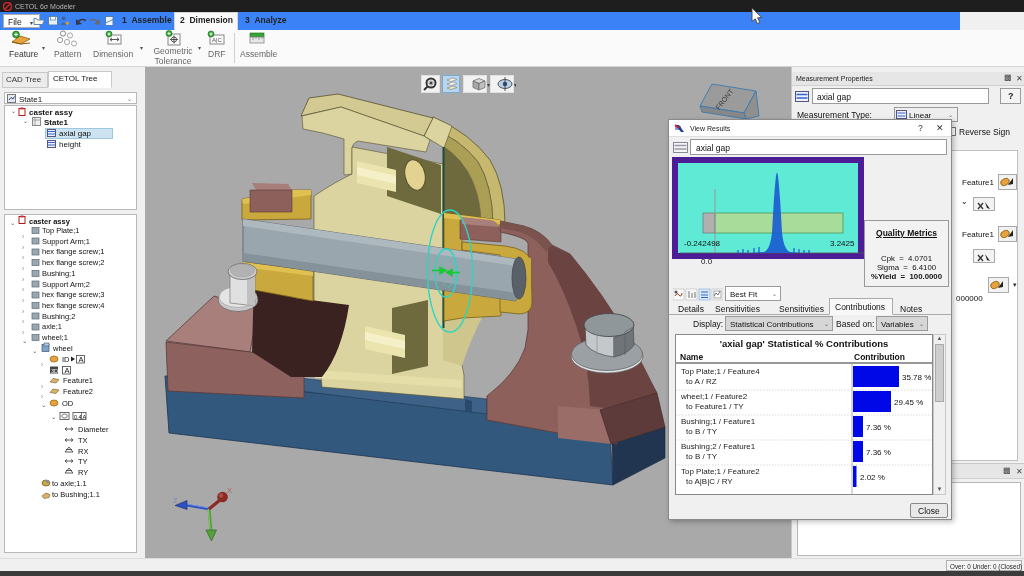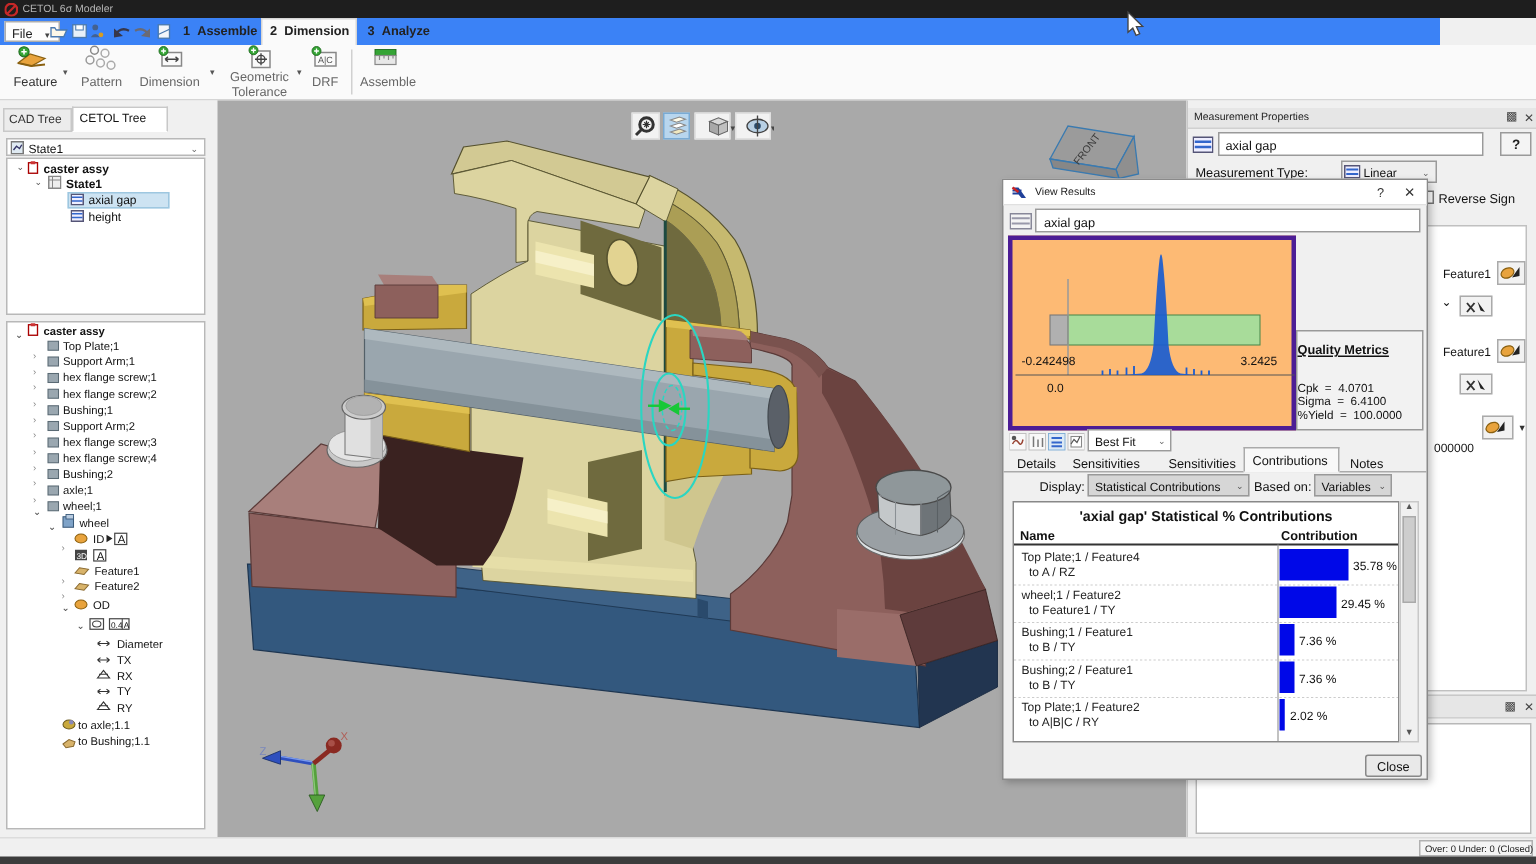--- a/index.html
+++ b/index.html
@@ -487,21 +487,21 @@
   </div>
 
   <svg class="abs" style="left:4px;top:21px;" width="15" height="13" viewBox="0 0 15 13">
         <rect x="0.5" y="1.5" width="14" height="10" fill="#f4f4f4" stroke="#889"></rect>
         <path d="M1.5,4.5 h12 M1.5,8 h12" stroke="#99a" stroke-width="1.4"></path>
       </svg>
   <div class="abs" style="left:21px;top:19px;width:257px;height:16px;background:#fff;border:1px solid #9a9a9a;">
     <div class="tx" style="left:5px;top:3px;font-size:8.5px;color:#111;">axial gap</div>
   </div>
 
-  <div class="abs" style="left:3px;top:37px;width:192px;height:130px;background:#fdba74;border:3px solid #4c1d95;">
+  <div class="abs" style="left:3px;top:37px;width:192px;height:102px;background:#5eead4;border:6px solid #4c1d95;">
     <svg width="190" height="128" viewBox="0 0 190 128" font-family="Liberation Sans">
       <rect x="25" y="50" width="12" height="20" fill="#b0b0b0" stroke="#777" stroke-width="0.7"></rect>
       <rect x="37" y="50" width="128" height="20" fill="#a8dc9a" stroke="#4a8a4a" stroke-width="0.7"></rect>
       <line x1="37" y1="26" x2="37" y2="90" stroke="#999" stroke-width="1"></line>
       <line x1="2" y1="90" x2="188" y2="90" stroke="#555" stroke-width="0.8"></line>
       <path d="M74,90 L86,89 Q92,87 94,70 Q96,30 98,13 Q99,6 100,13 Q102,30 104,70 Q106,87 112,89 L122,90 Z" fill="#1a5cd0" fill-opacity="0.92"></path>
       <g stroke="#1a5cd0" stroke-width="1.2">
         <line x1="60" y1="90" x2="60" y2="87"></line>
             <line x1="65" y1="90" x2="65" y2="86"></line>
             <line x1="70" y1="90" x2="70" y2="87"></line>
@@ -511,25 +511,25 @@
             <line x1="121" y1="90" x2="121" y2="86"></line>
         <line x1="126" y1="90" x2="126" y2="87"></line>
             <line x1="131" y1="90" x2="131" y2="87"></line>
       </g>
       <text x="6" y="83" font-size="8" fill="#111">-0.242498</text>
       <text x="152" y="83" font-size="8" fill="#111">3.2425</text>
       <text x="23" y="101" font-size="8" fill="#111">0.0</text>
     </svg>
   </div>
 
-  <div class="abs" style="left:195px;top:100px;width:85px;height:67px;background:#f2f2f2;border:1px solid #999;text-align:left;">
+  <div class="abs" style="left:195px;top:100px;width:85px;height:67px;background:#f2f2f2;border:1px solid #999;text-align:center;">
     <div style="font-size:8.5px;font-weight:bold;text-decoration:underline;color:#111;margin-top:7px;">Quality Metrics</div>
     <div style="font-size:7.8px;color:#111;margin-top:16px;">Cpk&nbsp;&nbsp;=&nbsp;&nbsp;4.0701</div>
     <div style="font-size:7.8px;color:#111;">Sigma&nbsp;&nbsp;=&nbsp;&nbsp;6.4100</div>
-    <div style="font-size:7.8px;color:#111;">%Yield&nbsp;&nbsp;=&nbsp;&nbsp;100.0000</div>
+    <div style="font-size:7.8px;color:#111;font-weight:bold;">%Yield&nbsp;&nbsp;=&nbsp;&nbsp;100.0000</div>
   </div>
 
   <svg class="abs" style="left:4px;top:168px;" width="50" height="14" viewBox="0 0 50 14">
     <rect x="0" y="1" width="11" height="11" fill="#f8f8f8" stroke="#bbb" stroke-width="0.6"></rect>
     <path d="M2,8 q2,-4 4,-1 q2,3 3,-2" stroke="#943" stroke-width="1" fill="none"></path>
         <circle cx="3" cy="4" r="1.5" fill="#555"></circle>
     <rect x="13" y="1" width="11" height="11" fill="#f8f8f8" stroke="#bbb" stroke-width="0.6"></rect>
     <path d="M16,3 v7 M19,5 v5 M22,4 v6" stroke="#777" stroke-width="1"></path>
     <rect x="26" y="1" width="11" height="11" fill="#dce9f5" stroke="#7aabd4" stroke-width="0.6"></rect>
     <path d="M28,4 h7 M28,7 h7 M28,9.5 h7" stroke="#36c" stroke-width="1.2"></path>

